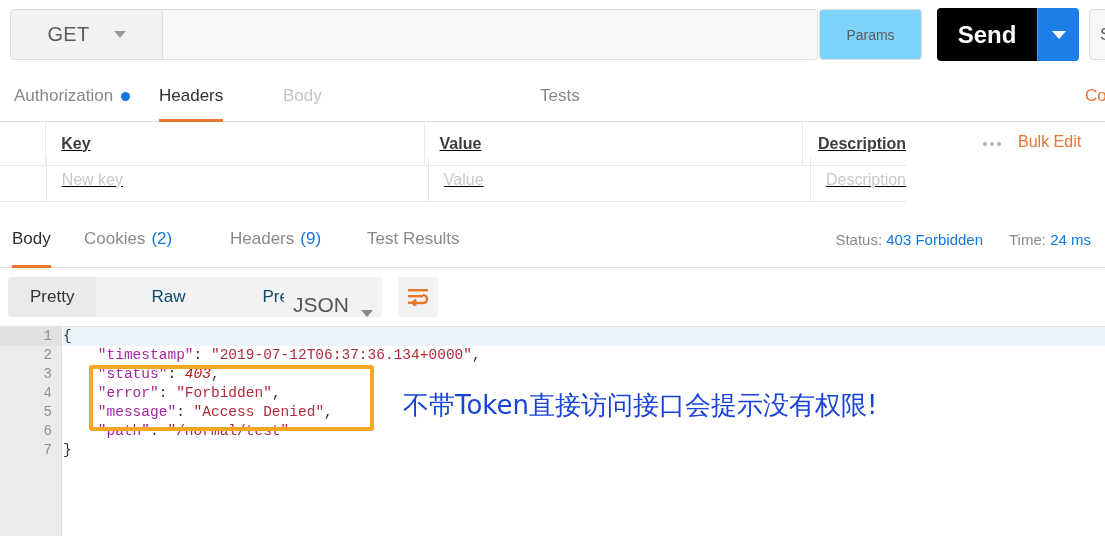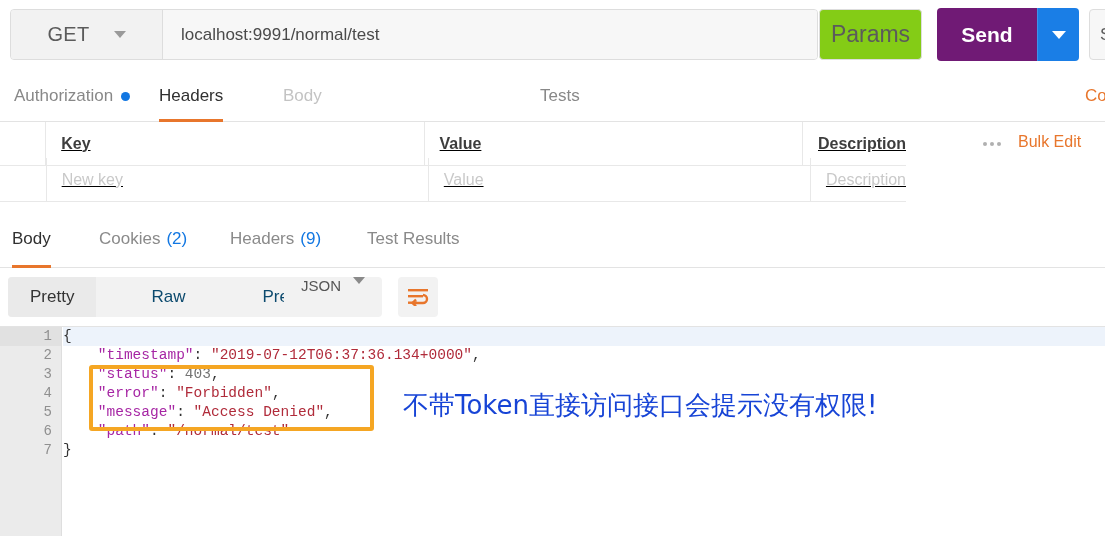--- a/index.html
+++ b/index.html
@@ -62,41 +62,41 @@
     font-size: 17px;
     color: #4a4a4a;
     cursor: text;
   }
   .params-btn {
     position: absolute;
     left: 819px; top: 9px;
     width: 103px; height: 51px;
     border: 1px solid #dddddd;
     border-radius: 4px;
-    background: #84cc16;
-    display: flex;
-    align-items: center;
-    justify-content: center;
-    font-size: 23px;
+    background: #7dd3fc;
+    display: flex;
+    align-items: center;
+    justify-content: center;
+    font-size: 14px;
     color: #5b5b5b;
     cursor: pointer;
   }
   .send-group {
     position: absolute;
     left: 937px; top: 8px;
     width: 142px; height: 53px;
     display: flex;
     border-radius: 4px;
     overflow: hidden;
   }
   .send-btn {
     flex: 1;
-    background: #701a75;
+    background: #000000;
     color: #ffffff;
-    font-size: 21px;
+    font-size: 24px;
     font-weight: bold;
     display: flex;
     align-items: center;
     justify-content: center;
     cursor: pointer;
   }
   .send-caret {
     width: 42px;
     background: #1a7ee6;
     border-left: 1px solid #3e93ea;
@@ -305,24 +305,24 @@
     color: #333333;
     background: #eaeaea;
   }
   .json-drop {
     position: absolute;
     left: 284px; top: 9px;
     width: 98px; height: 40px;
     background: #f2f2f2;
     border-radius: 4px;
     display: flex;
-    align-items: flex-start;
+    align-items: flex-end;
     justify-content: center;
     gap: 12px;
-    font-size: 15px;
+    font-size: 21px;
     color: #555555;
     cursor: pointer;
   }
   .chev-sm {
     width: 0; height: 0;
     border-left: 6px solid transparent;
     border-right: 6px solid transparent;
     border-top: 7px solid #8a8a8a;
   }
   .wrap-btn {
@@ -380,21 +380,21 @@
     height: 19px;
     line-height: 19px;
     font-family: "Liberation Mono", monospace;
     font-size: 14.5px;
     white-space: pre;
     color: #333333;
   }
   .code-line.first { background: #edf3fb; }
   .k { color: #a626a4; }
   .s { color: #b02b3a; }
-  .n { color: #737373; }
+  .n { color: #b91c1c; font-style: italic; }
   .p { color: #333333; }
 
   .hl-box {
     position: absolute;
     left: 89px; top: 365px;
     width: 285px; height: 66px;
     border: 4px solid #f5a623;
     border-radius: 3px;
     pointer-events: none;
   }
@@ -410,21 +410,20 @@
 </style>
 </head>
 <body>
 
 <div class="url-bar">
   <div class="method-url-group">
     <div class="method-box">
       <span class="method-label">GET</span>
       <span class="chev"></span>
     </div>
-    <div class="url-input" title="Enter request URL">localhost:9991/normal/test</div>
   </div>
   <div class="params-btn">Params</div>
   <div class="send-group">
     <div class="send-btn">Send</div>
     <div class="send-caret">
       <span class="chev-white"></span>
     </div>
   </div>
   <div class="save-btn-cut">Save</div>
 </div>
@@ -466,30 +465,40 @@
     <div class="cell cell-value">Value</div>
     <div class="cell cell-desc">Description</div>
   </div>
 </div>
 
 <div class="resp-tabs">
   <div class="resp-tab active" style="left:12px">
     <span>Body</span>
     <span class="underline"></span>
   </div>
-  <div class="resp-tab" style="left:99px">
+  <div class="resp-tab" style="left:84px">
     <span>Cookies</span>
     <span class="cnt">(2)</span>
   </div>
   <div class="resp-tab" style="left:230px">
     <span>Headers</span>
     <span class="cnt">(9)</span>
   </div>
   <div class="resp-tab" style="left:367px">
     <span>Test Results</span>
+  </div>
+  <div class="resp-meta">
+    <span class="meta-item">
+      <span>Status:</span>
+      <b>403 Forbidden</b>
+    </span>
+    <span class="meta-item">
+      <span>Time:</span>
+      <b>24 ms</b>
+    </span>
   </div>
 </div>
 
 <div class="fmt-bar">
   <div class="seg">
     <div class="seg-item active">Pretty</div>
     <div class="seg-item">Raw</div>
     <div class="seg-item">Preview</div>
   </div>
   <div class="json-drop">

